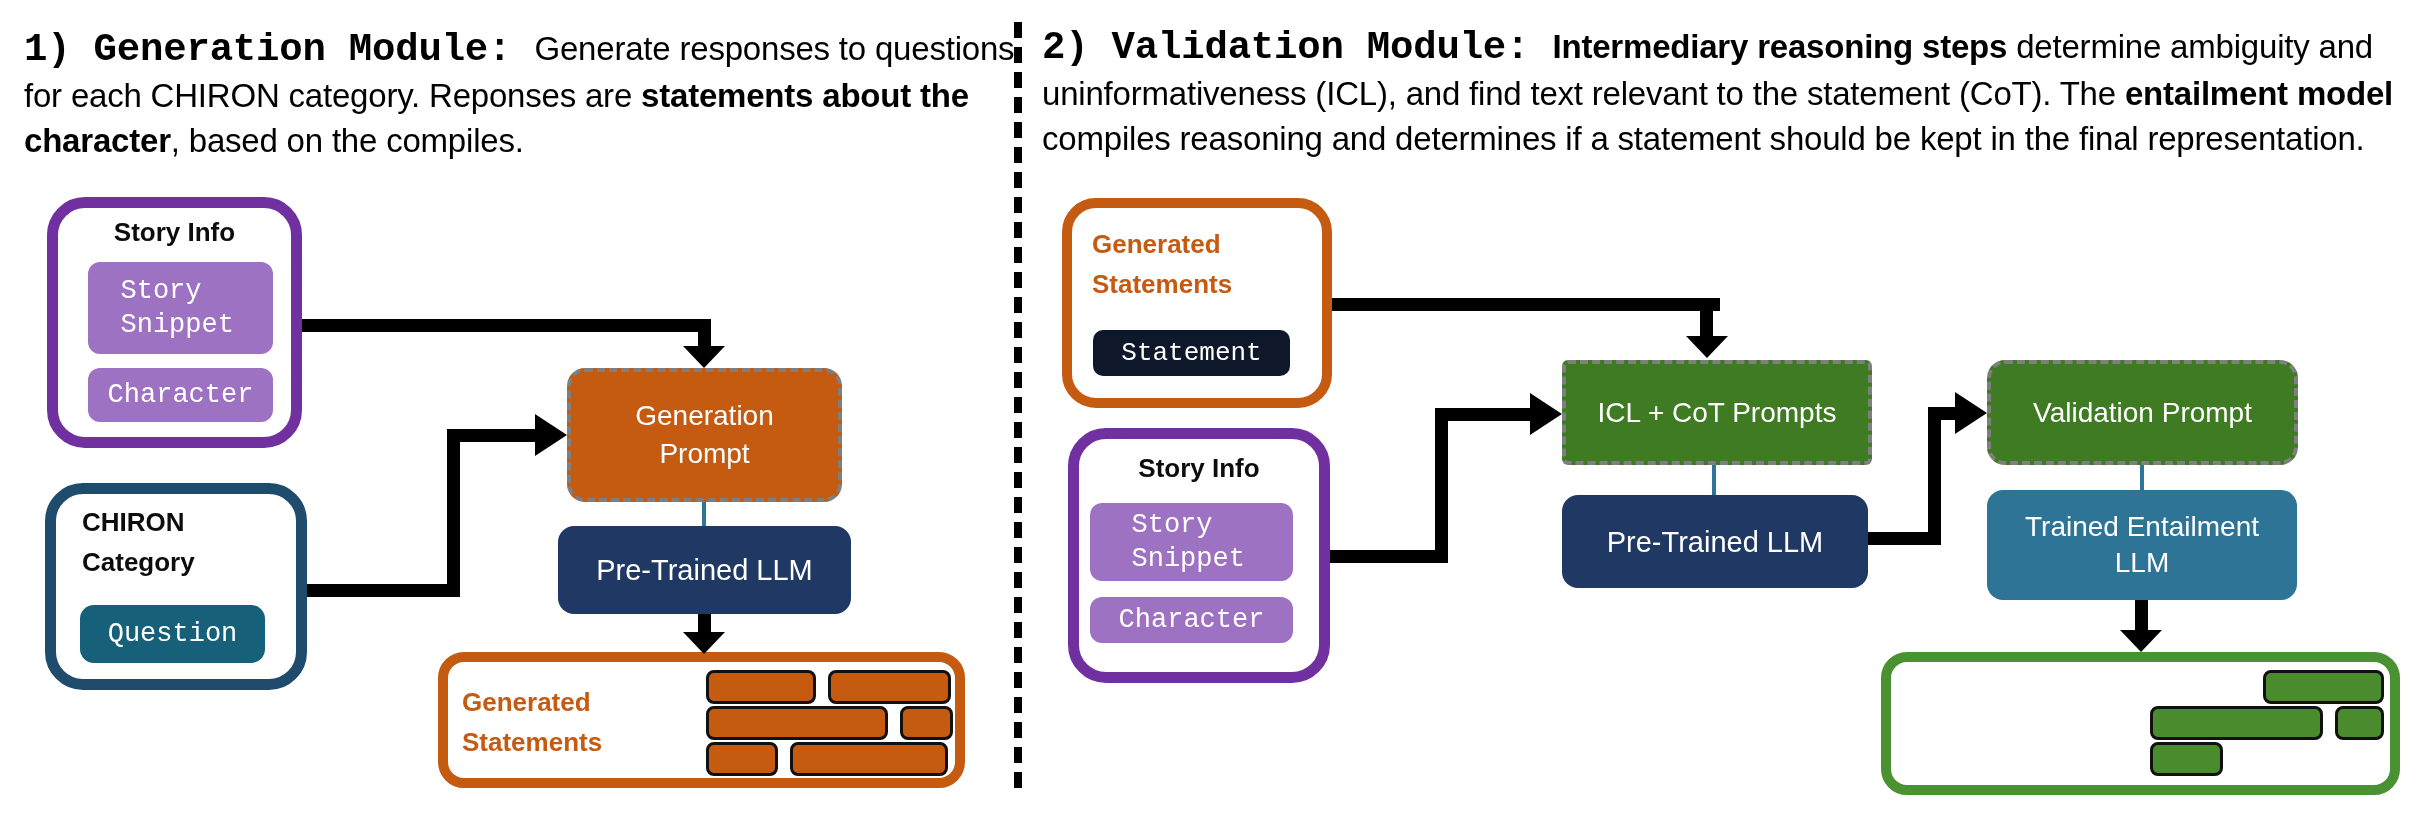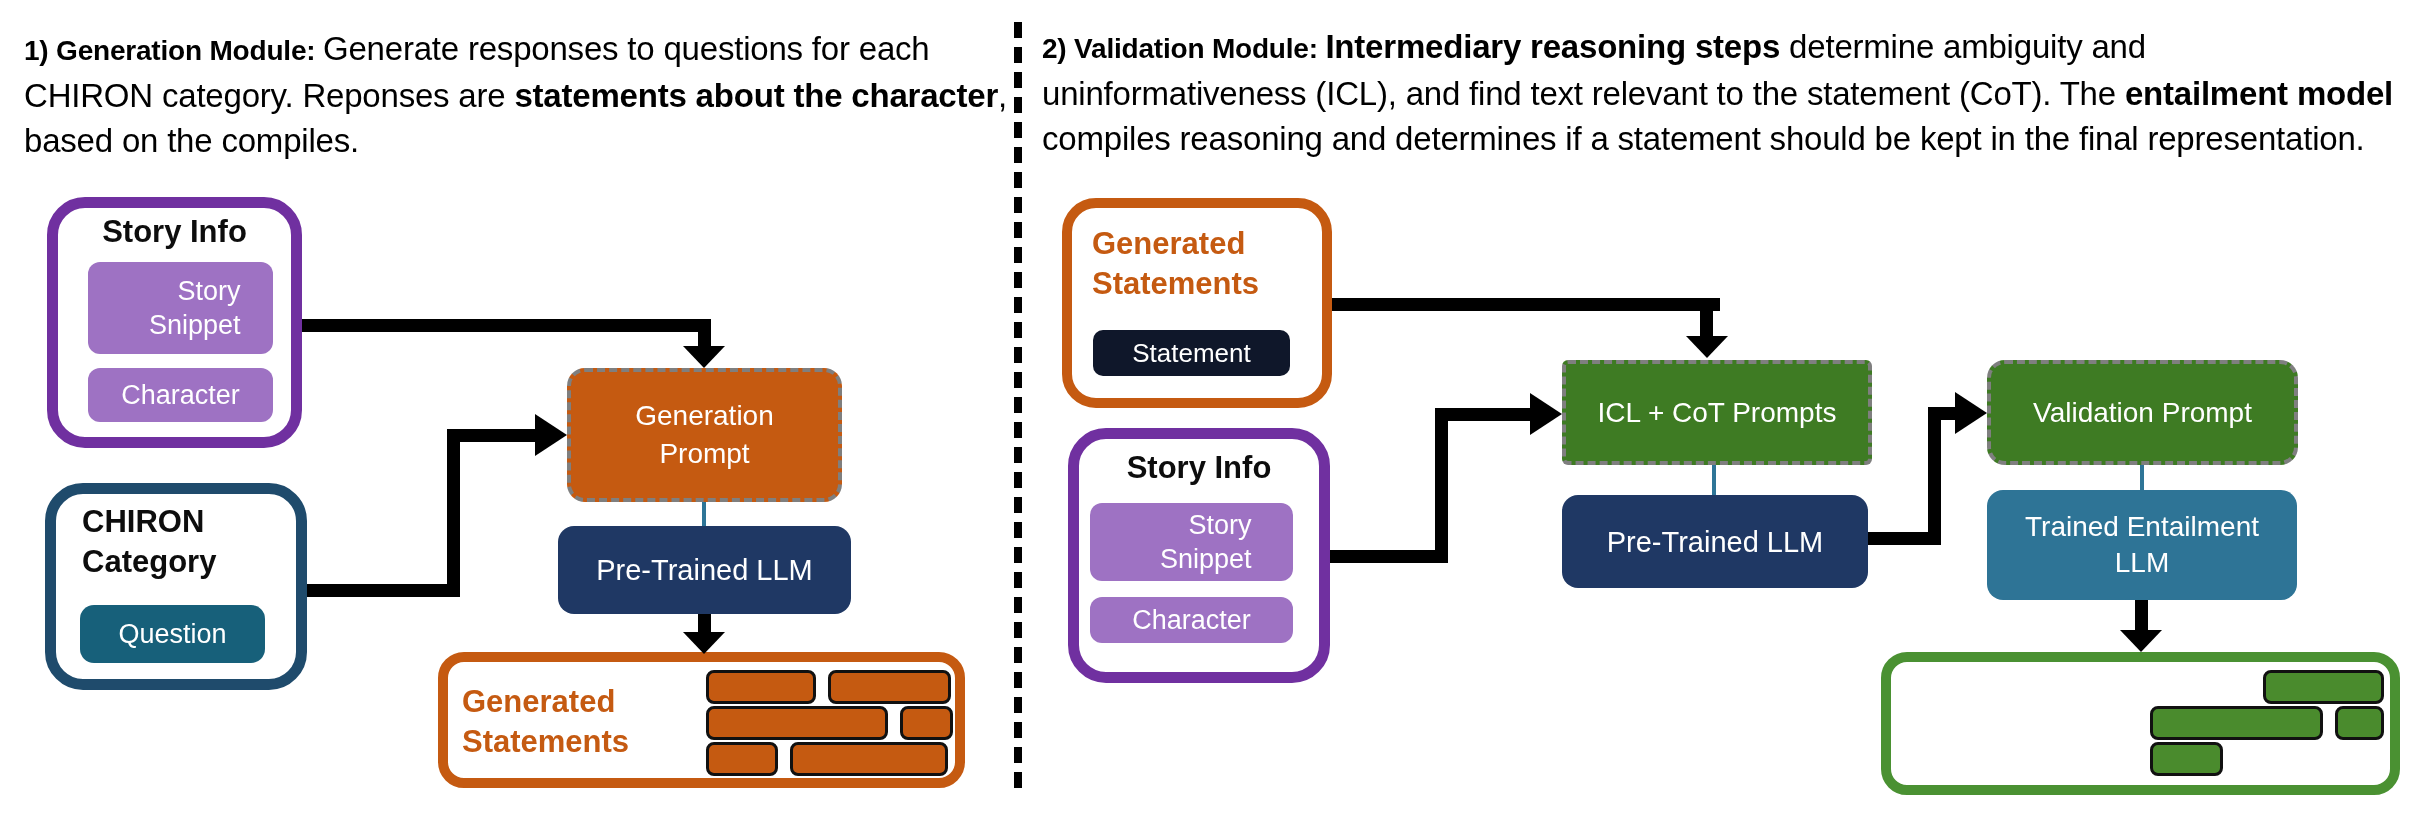--- a/index.html
+++ b/index.html
@@ -3,49 +3,49 @@
 <meta charset="utf-8">
 <style>
   html,body{margin:0;padding:0;background:#fff;}
   #canvas{position:relative;width:2425px;height:813px;background:#ffffff;overflow:hidden;
           font-family:"Liberation Sans", sans-serif;}
   .abs{position:absolute;box-sizing:border-box;}
 
   
   .hdr{font-size:33px;line-height:45px;color:#000;letter-spacing:-0.2px;}
   .hdr .b{font-weight:bold;}
-  .hdr .lead{font-weight:bold;font-size:28px;}
+  .hdr .lead{font-weight:bold;font-size:39px;font-family:Liberation Mono, monospace;}
   #gen-header{left:24px;top:26px;width:992px;}
   #val-header{left:1042px;top:24px;width:1356px;}
 
   
   #divider{left:1014px;top:22px;width:8px;height:774px;
     background:repeating-linear-gradient(to bottom,#000 0 16px,transparent 16px 25px);}
 
   
   .frame{background:#fff;}
   #gen-storyinfo-frame{left:47px;top:197px;width:255px;height:251px;border:11px solid #7030A0;border-radius:38px;}
   #gen-chiron-frame{left:45px;top:483px;width:262px;height:207px;border:11px solid #1F4B6C;border-radius:38px;}
   #gen-genstat-frame{left:438px;top:652px;width:527px;height:136px;border:10px solid #C55A11;border-radius:26px;}
   #val-genstat-frame{left:1062px;top:198px;width:270px;height:210px;border:10px solid #C55A11;border-radius:34px;}
   #val-storyinfo-frame{left:1068px;top:428px;width:262px;height:255px;border:11px solid #7030A0;border-radius:38px;}
   #val-validated-frame{left:1881px;top:652px;width:519px;height:143px;border:10px solid #4A9132;border-radius:26px;}
 
   
-  .frame-title{font-weight:bold;color:#0d0d0d;font-size:31px;line-height:40px;}
+  .frame-title{font-weight:bold;color:#0d0d0d;font-size:26px;line-height:40px;}
   #gen-storyinfo-title{left:47px;top:212px;width:255px;text-align:center;}
   #gen-chiron-title{left:82px;top:502px;width:180px;}
   #val-storyinfo-title{left:1068px;top:448px;width:262px;text-align:center;}
   #gen-genstat-title{left:462px;top:682px;width:260px;color:#C55A11;}
   #val-genstat-title{left:1092px;top:224px;width:230px;color:#C55A11;}
   #val-validated-title{left:1903px;top:678px;width:260px;color:#3E8527;}
 
   
-  .pill{display:flex;align-items:center;justify-content:center;text-align:right;
-        color:#fff;font-size:27px;line-height:34px;border-radius:12px;}
+  .pill{display:flex;align-items:center;justify-content:center;text-align:left;
+        color:#fff;font-size:27px;line-height:34px;border-radius:12px;font-family:Liberation Mono, monospace;}
   #gen-snippet{left:88px;top:262px;width:185px;height:92px;background:#9E72C3;}
   #gen-character{left:88px;top:368px;width:185px;height:54px;background:#9E72C3;}
   #gen-question{left:80px;top:605px;width:185px;height:58px;background:#17607A;border-radius:14px;}
   #val-statement{left:1093px;top:330px;width:197px;height:46px;background:#0f172a;border-radius:10px;font-size:26px;}
   #val-snippet{left:1090px;top:503px;width:203px;height:78px;background:#9E72C3;}
   #val-character{left:1090px;top:597px;width:203px;height:46px;background:#9E72C3;}
   .wrap-narrow{display:inline-block;width:120px;}
 
   
   .proc{display:flex;align-items:center;justify-content:center;text-align:center;

